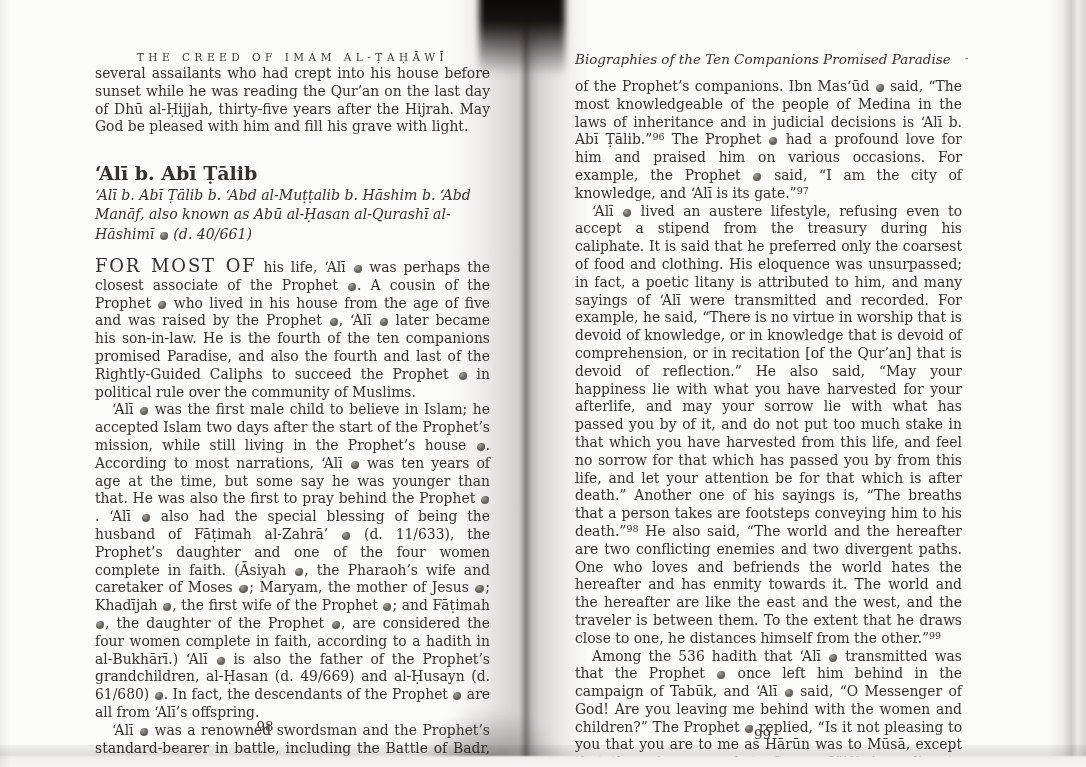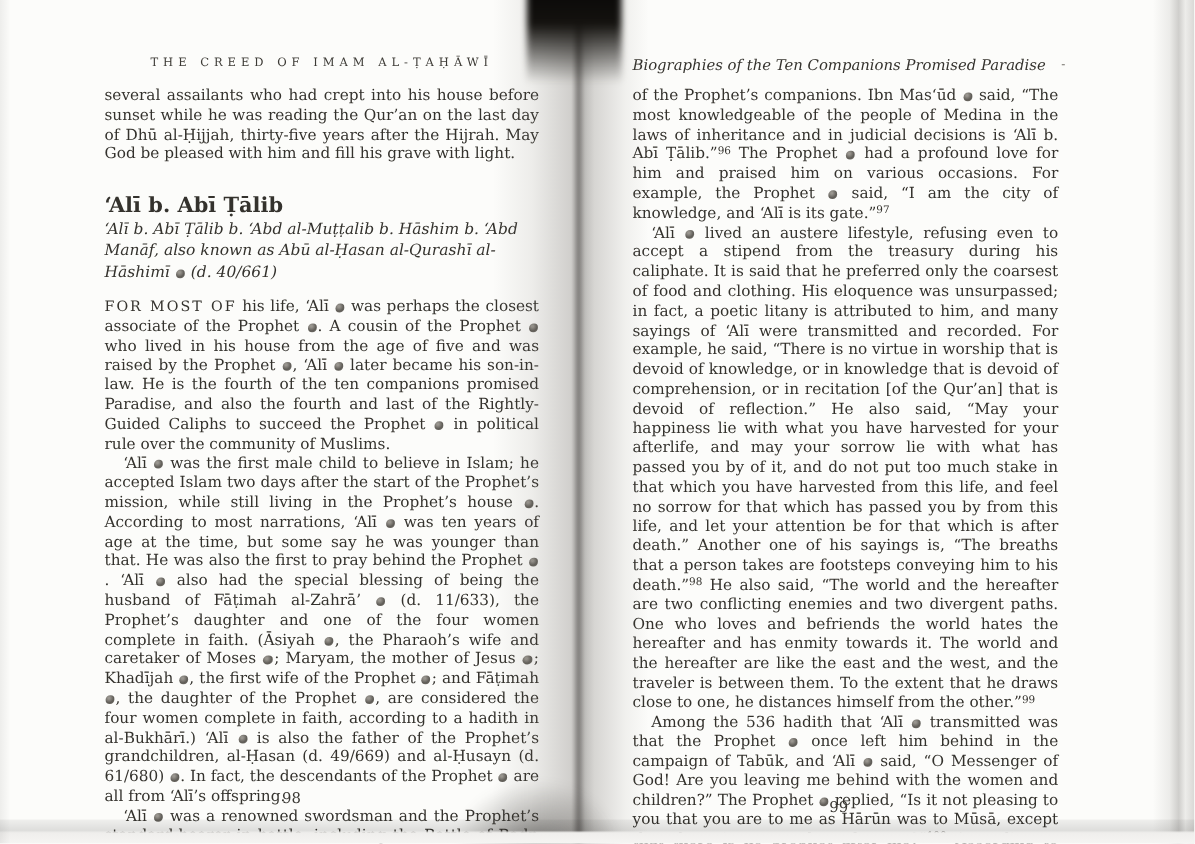--- a/index.html
+++ b/index.html
@@ -6,28 +6,28 @@
   .scan{
     position:relative;width:1086px;height:767px;overflow:hidden;
     background:#fcfcfa;color:#34322d;
     font-family:"DejaVu Serif","Liberation Serif",serif;
   }
   .page{position:absolute;top:50px;}
   .page-left{left:95px;width:395px;}
   .page-right{left:575px;width:387px;}
 
   .running-head{text-align:center;white-space:nowrap;}
-  .rh-left{font-size:10.5px;letter-spacing:4.5px;color:#3c3a35;line-height:15px;margin-bottom:14px;}
+  .rh-left{font-size:10.5px;letter-spacing:4.5px;color:#3c3a35;line-height:15px;}
   .rh-right{font-style:italic;font-size:13.5px;color:#34322d;line-height:17px;margin-bottom:10px;}
   .head-mark{font-style:normal;font-size:11px;color:#6a675f;margin-left:14px;vertical-align:2px;}
 
   .bodytext{font-size:13.9px;line-height:17.8px;text-align:justify;margin:0;}
   .indent{text-indent:17px;}
   .first-body{margin-top:13px;}
-  .opener{letter-spacing:1.8px;font-size:13px;}
+  .opener{letter-spacing:1.8px;font-size:18px;}
 
   .section-heading{font-size:19px;font-weight:bold;margin:27px 0 3px 0;line-height:20px;}
   .genealogy{font-style:italic;font-size:14.1px;line-height:19.3px;margin:0;text-align:left;}
 
   .pagenum{position:absolute;font-size:13.5px;color:#3a3833;text-align:center;}
   .pagenum-left{left:95px;width:340px;top:718px;}
   .pagenum-right{left:575px;width:375px;top:726px;}
 
   sup{font-size:9.5px;line-height:0;vertical-align:4px;letter-spacing:0;}
 

